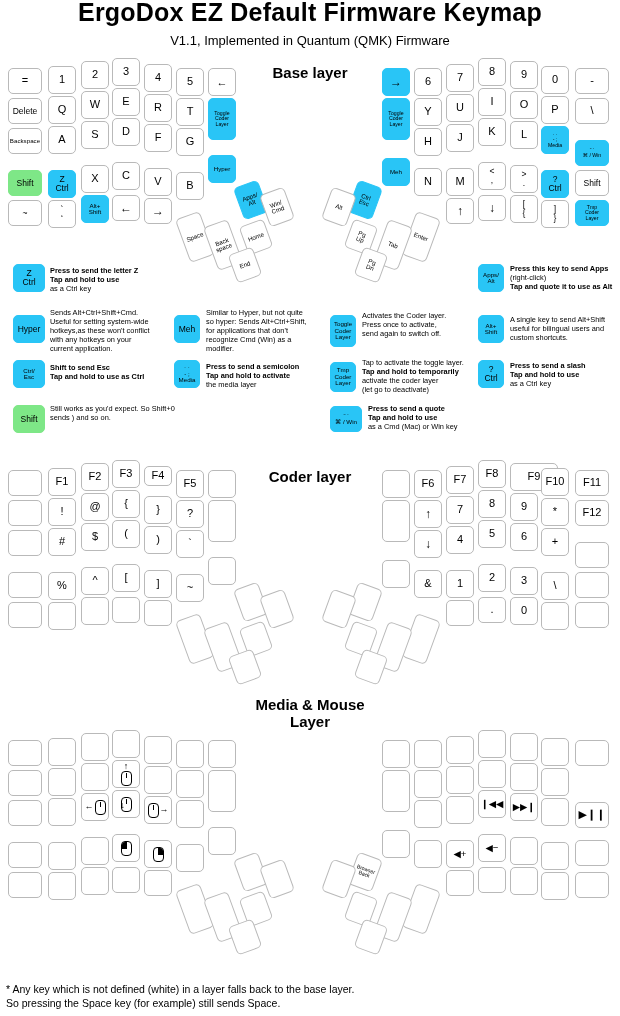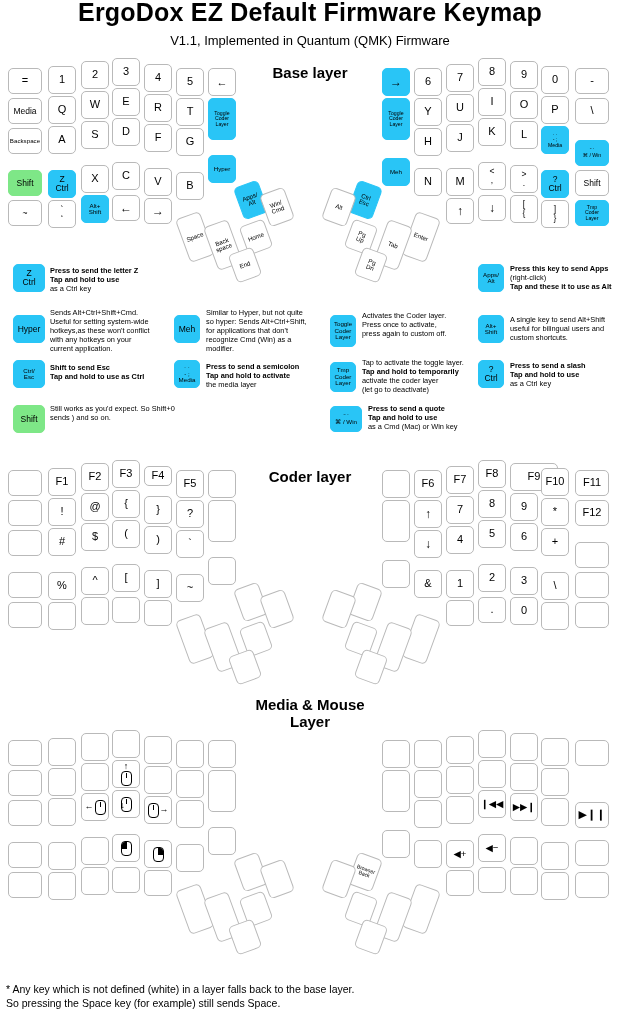--- a/index.html
+++ b/index.html
@@ -79,21 +79,21 @@
 Layer</div>
 
 <div id="keys-root">
     <div class="key big" style="left: 8px; top: 68px; width: 34px; height: 26px;">=</div>
     <div class="key big" style="left: 48px; top: 66px; width: 28px; height: 28px;">1</div>
     <div class="key big" style="left: 81px; top: 61px; width: 28px; height: 28px;">2</div>
     <div class="key big" style="left: 112px; top: 58px; width: 28px; height: 28px;">3</div>
     <div class="key big" style="left: 144px; top: 64px; width: 28px; height: 28px;">4</div>
     <div class="key big" style="left: 176px; top: 68px; width: 28px; height: 28px;">5</div>
     <div class="key big ar" style="left: 208px; top: 68px; width: 28px; height: 28px;">←</div>
-    <div class="key " style="left: 8px; top: 98px; width: 34px; height: 26px;">Media</div>
+    <div class="key " style="left: 8px; top: 98px; width: 34px; height: 26px;">Delete</div>
     <div class="key big" style="left: 48px; top: 96px; width: 28px; height: 28px;">Q</div>
     <div class="key big" style="left: 81px; top: 91px; width: 28px; height: 28px;">W</div>
     <div class="key big" style="left: 112px; top: 88px; width: 28px; height: 28px;">E</div>
     <div class="key big" style="left: 144px; top: 94px; width: 28px; height: 28px;">R</div>
     <div class="key big" style="left: 176px; top: 98px; width: 28px; height: 28px;">T</div>
     <div class="key cy xtiny" style="left: 208px; top: 98px; width: 28px; height: 42px;">Toggle
 Coder
 Layer</div>
     <div class="key tiny" style="left: 8px; top: 128px; width: 34px; height: 26px;">Backspace</div>
     <div class="key big" style="left: 48px; top: 126px; width: 28px; height: 28px;">A</div>
@@ -342,31 +342,31 @@
     <div class="legend-text" style="left: 50px; top: 404px; width: 125px;"><span>Still works as you'd expect. So Shift+0 sends ) and so on.</span></div>
     <div class="legend-key " style="background: rgb(41, 197, 246); border-color: rgb(41, 197, 246); left: 174px; top: 315px; width: 26px; height: 28px;">Meh</div>
     <div class="legend-text" style="left: 206px; top: 308px; width: 125px;"><span>Similar to Hyper, but not quite</span><br><span>so hyper: Sends Alt+Ctrl+Shift,</span><br><span>for applications that don't</span><br><span>recognize Cmd (Win) as a</span><br><span>modifier.</span></div>
     <div class="legend-key " style="background: rgb(41, 197, 246); border-color: rgb(41, 197, 246); left: 174px; top: 360px; width: 26px; height: 28px; font-size: 6.2px;">· ·
 - ;
 Media</div>
     <div class="legend-text" style="left: 206px; top: 362px; width: 125px;"><span style="font-weight: 700;">Press to send a semicolon</span><br><span style="font-weight: 700;">Tap and hold to activate</span><br><span>the media layer</span></div>
     <div class="legend-key " style="background: rgb(41, 197, 246); border-color: rgb(41, 197, 246); left: 330px; top: 315px; width: 26px; height: 32px; font-size: 6.2px;">Toggle
 Coder
 Layer</div>
-    <div class="legend-text" style="left: 362px; top: 311px; width: 110px;"><span>Activates the Coder layer.</span><br><span>Press once to activate,</span><br><span>press again to custom off.</span></div>
+    <div class="legend-text" style="left: 362px; top: 311px; width: 110px;"><span>Activates the Coder layer.</span><br><span>Press once to activate,</span><br><span>send again to switch off.</span></div>
     <div class="legend-key " style="background: rgb(41, 197, 246); border-color: rgb(41, 197, 246); left: 330px; top: 362px; width: 26px; height: 30px; font-size: 6.2px;">Tmp
 Coder
 Layer</div>
     <div class="legend-text" style="left: 362px; top: 358px; width: 110px;"><span style="font-weight: 400;">Tap to activate the toggle layer.</span><br><span style="font-weight: 700;">Tap and hold to temporarily</span><br><span>activate the coder layer</span><br><span>(let go to deactivate)</span></div>
     <div class="legend-key " style="background: rgb(41, 197, 246); border-color: rgb(41, 197, 246); left: 330px; top: 406px; width: 32px; height: 26px; font-size: 6.2px;">“ ‘
 ⌘ / Win</div>
     <div class="legend-text" style="left: 368px; top: 404px; width: 110px;"><span style="font-weight: 700;">Press to send a quote</span><br><span style="font-weight: 700;">Tap and hold to use</span><br><span>as a Cmd (Mac) or Win key</span></div>
     <div class="legend-key " style="background: rgb(41, 197, 246); border-color: rgb(41, 197, 246); left: 478px; top: 264px; width: 26px; height: 28px; font-size: 6.2px;">Apps/
 Alt</div>
-    <div class="legend-text" style="left: 510px; top: 264px; width: 105px;"><span style="font-weight: 700;">Press this key to send Apps</span><br><span>(right-click)</span><br><span style="font-weight: 700;">Tap and these it to use as Alt</span></div>
+    <div class="legend-text" style="left: 510px; top: 264px; width: 105px;"><span style="font-weight: 700;">Press this key to send Apps</span><br><span>(right-click)</span><br><span style="font-weight: 700;">Tap and quote it to use as Alt</span></div>
     <div class="legend-key " style="background: rgb(41, 197, 246); border-color: rgb(41, 197, 246); left: 478px; top: 315px; width: 26px; height: 28px; font-size: 6.2px;">Alt+
 Shift</div>
     <div class="legend-text" style="left: 510px; top: 315px; width: 105px;"><span>A single key to send Alt+Shift</span><br><span>useful for bilingual users and</span><br><span>custom shortcuts.</span></div>
     <div class="legend-key " style="background: rgb(41, 197, 246); border-color: rgb(41, 197, 246); left: 478px; top: 360px; width: 26px; height: 28px;">?
 Ctrl</div>
     <div class="legend-text" style="left: 510px; top: 361px; width: 105px;"><span style="font-weight: 700;">Press to send a slash</span><br><span style="font-weight: 700;">Tap and hold to use</span><br><span>as a Ctrl key</span></div>
   </div>
 
 <div class="footnote">* Any key which is not defined (white) in a layer falls back to the base layer.
 So pressing the Space key (for example) still sends Space.</div>

